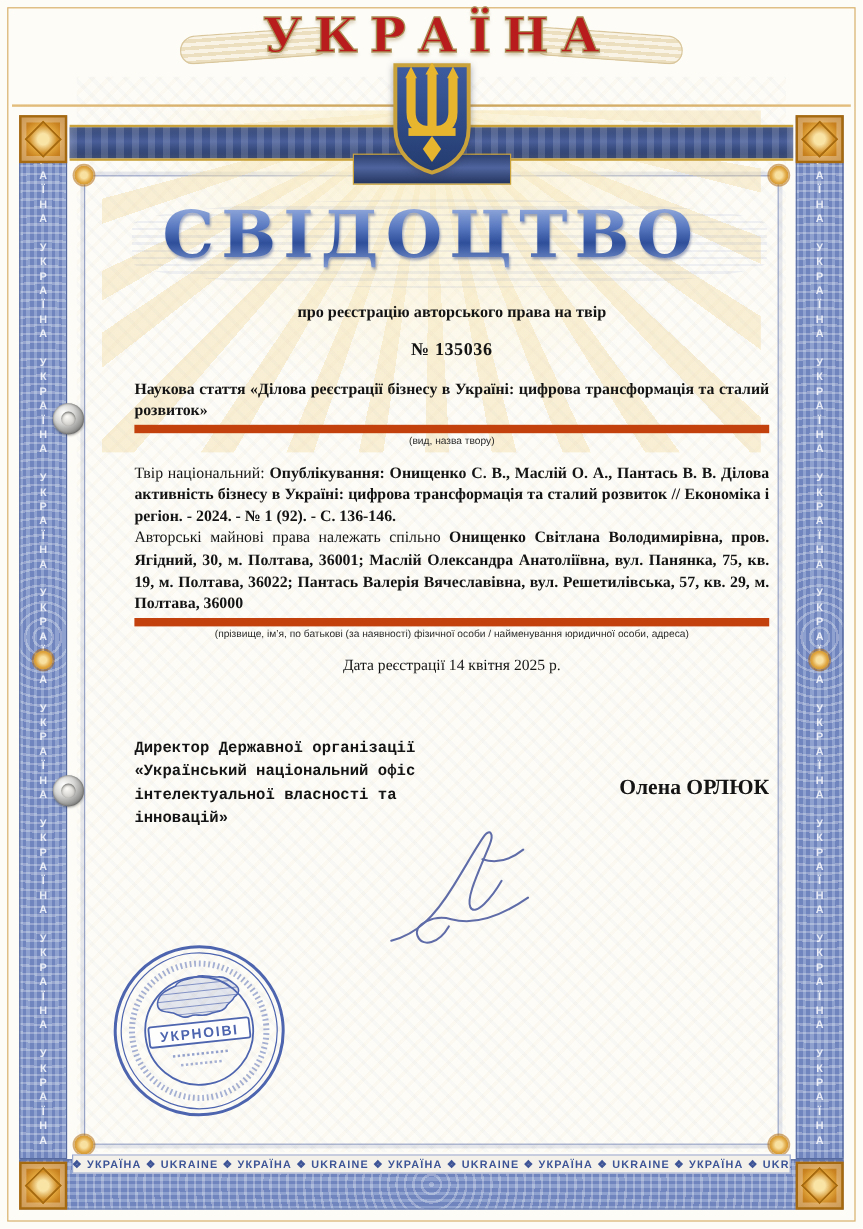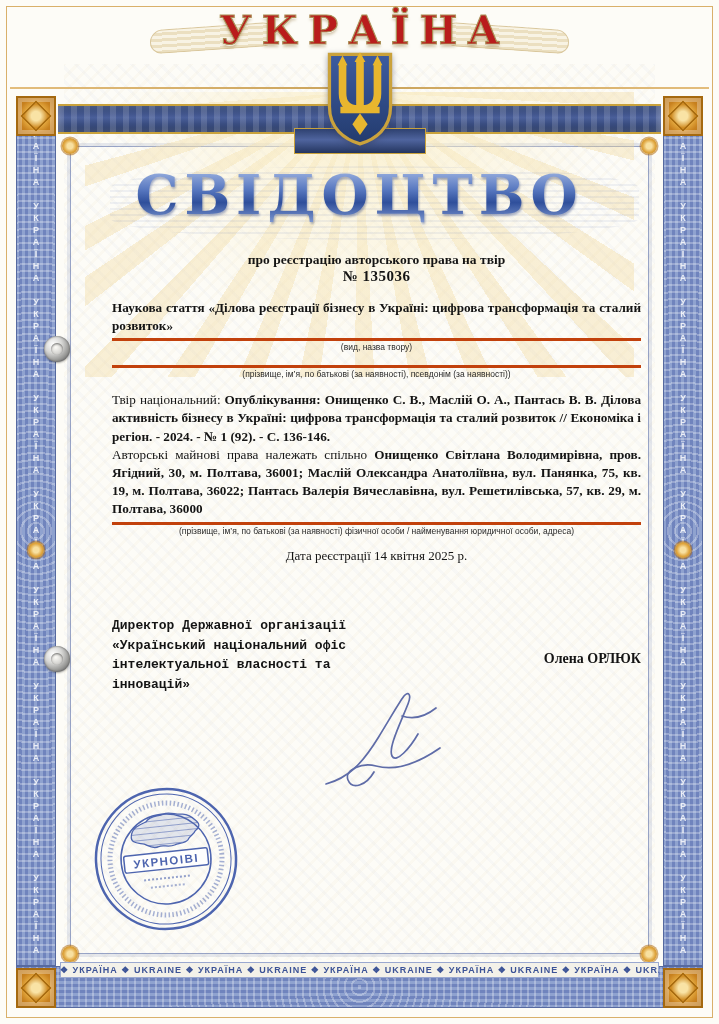--- a/index.html
+++ b/index.html
@@ -114,33 +114,33 @@
   .cert-title{
     position:absolute; top:166px; left:0; right:0; z-index:5; text-align:center;
     font:bold 54px/1.1 "DejaVu Serif", serif; letter-spacing:6px;
     background:linear-gradient(180deg,#a9bde6 0%, #5878c0 40%, #2f4f9b 62%, #87a0d6 100%);
     -webkit-background-clip:text; background-clip:text; color:transparent;
     filter:drop-shadow(1px 2px 1px rgba(60,80,140,0.45));
   }
   
   .content{ position:absolute; left:112px; right:78px; top:252px; z-index:5; }
   .subtitle{ margin:0 0 0; text-align:center; font-weight:bold; font-size:13.5px; }
-  .number{ margin:0 0 14px; text-align:center; font-weight:bold; font-size:15px; letter-spacing:.5px;}
+  .number{ margin:16px 0 14px; text-align:center; font-weight:bold; font-size:15px; letter-spacing:.5px;}
   .para{ margin:0; font-size:13.2px; line-height:1.38; text-align:justify; }
   .para .b{ font-weight:bold; }
   .para .lbl{ font-weight:normal; }
   .caption{
-    margin:3px 0 12px; padding-top:2px; border-top:3px solid #c2410c;
+    margin:3px 0 12px; padding-top:2px; border-top:7px solid #c2410c;
     text-align:center; font-family:"Liberation Sans", sans-serif;
     font-size:8.5px; line-height:1.1; color:#2a2a2a;
   }
   .date{ margin:12px 0 52px; font-size:13px;text-align:center; }
   .sign-row{ display:flex; justify-content:space-between; align-items:center; }
   .position{ width:250px; font-weight:bold; font-size:13px; line-height:1.5;font-family:Liberation Mono, monospace; }
-  .name{ font-weight:bold; font-size:14px; white-space:nowrap; margin-top:8px; }
+  .name{ font-weight:bold; font-size:18px; white-space:nowrap; margin-top:8px; }
   
   .signature{ position:absolute; left:318px; top:686px; z-index:6; }
   .stamp{ position:absolute; left:84px; top:786px; z-index:7; opacity:.9; }
   .eyelet{
     position:absolute; left:44px; width:26px; height:26px; border-radius:50%; z-index:7;
     background:radial-gradient(circle at 35% 32%, #ffffff, #d8d8d6 35%, #9a9a98 65%, #707070 85%, #5c5c5a);
     box-shadow:0 1px 2px rgba(0,0,0,0.35), inset 0 0 2px #4a4a4a;
   }
   .eyelet::after{content:""; position:absolute; inset:7px; border-radius:50%;
     background:radial-gradient(circle at 40% 35%, #fdfcf8, #cfcecb 70%, #a9a8a5);
@@ -211,21 +211,20 @@
 
   <div class="cert-title">СВІДОЦТВО</div>
 
   <div class="content">
     <p class="subtitle">про реєстрацію авторського права на твір</p>
     <p class="number">№ 135036</p>
 
     <p class="para"><span class="b">Наукова стаття «Ділова реєстрації бізнесу в Україні: цифрова трансформація та сталий розвиток»</span></p>
     <div class="caption">(вид, назва твору)</div>
 
-    <div class="caption">(прізвище, ім’я, по батькові (за наявності), псевдонім (за наявності))</div>
 
     <p class="para"><span class="lbl">Твір національний:</span> <span class="b">Опублікування: Онищенко С. В., Маслій О. А., Пантась В. В. Ділова активність бізнесу в Україні: цифрова трансформація та сталий розвиток // Економіка і регіон. - 2024. - № 1 (92). - С. 136-146.</span></p>
 
     <p class="para"><span class="lbl">Авторські майнові права належать спільно</span> <span class="b">Онищенко Світлана Володимирівна, пров. Ягідний, 30, м. Полтава, 36001; Маслій Олександра Анатоліївна, вул. Панянка, 75, кв. 19, м. Полтава, 36022; Пантась Валерія Вячеславівна, вул. Решетилівська, 57, кв. 29, м. Полтава, 36000</span></p>
     <div class="caption">(прізвище, ім’я, по батькові (за наявності) фізичної особи / найменування юридичної особи, адреса)</div>
 
     <p class="date">Дата реєстрації 14 квітня 2025 р.</p>
 
     <div class="sign-row">
       <div class="position">Директор Державної організації «Український національний офіс інтелектуальної власності та інновацій»</div>

